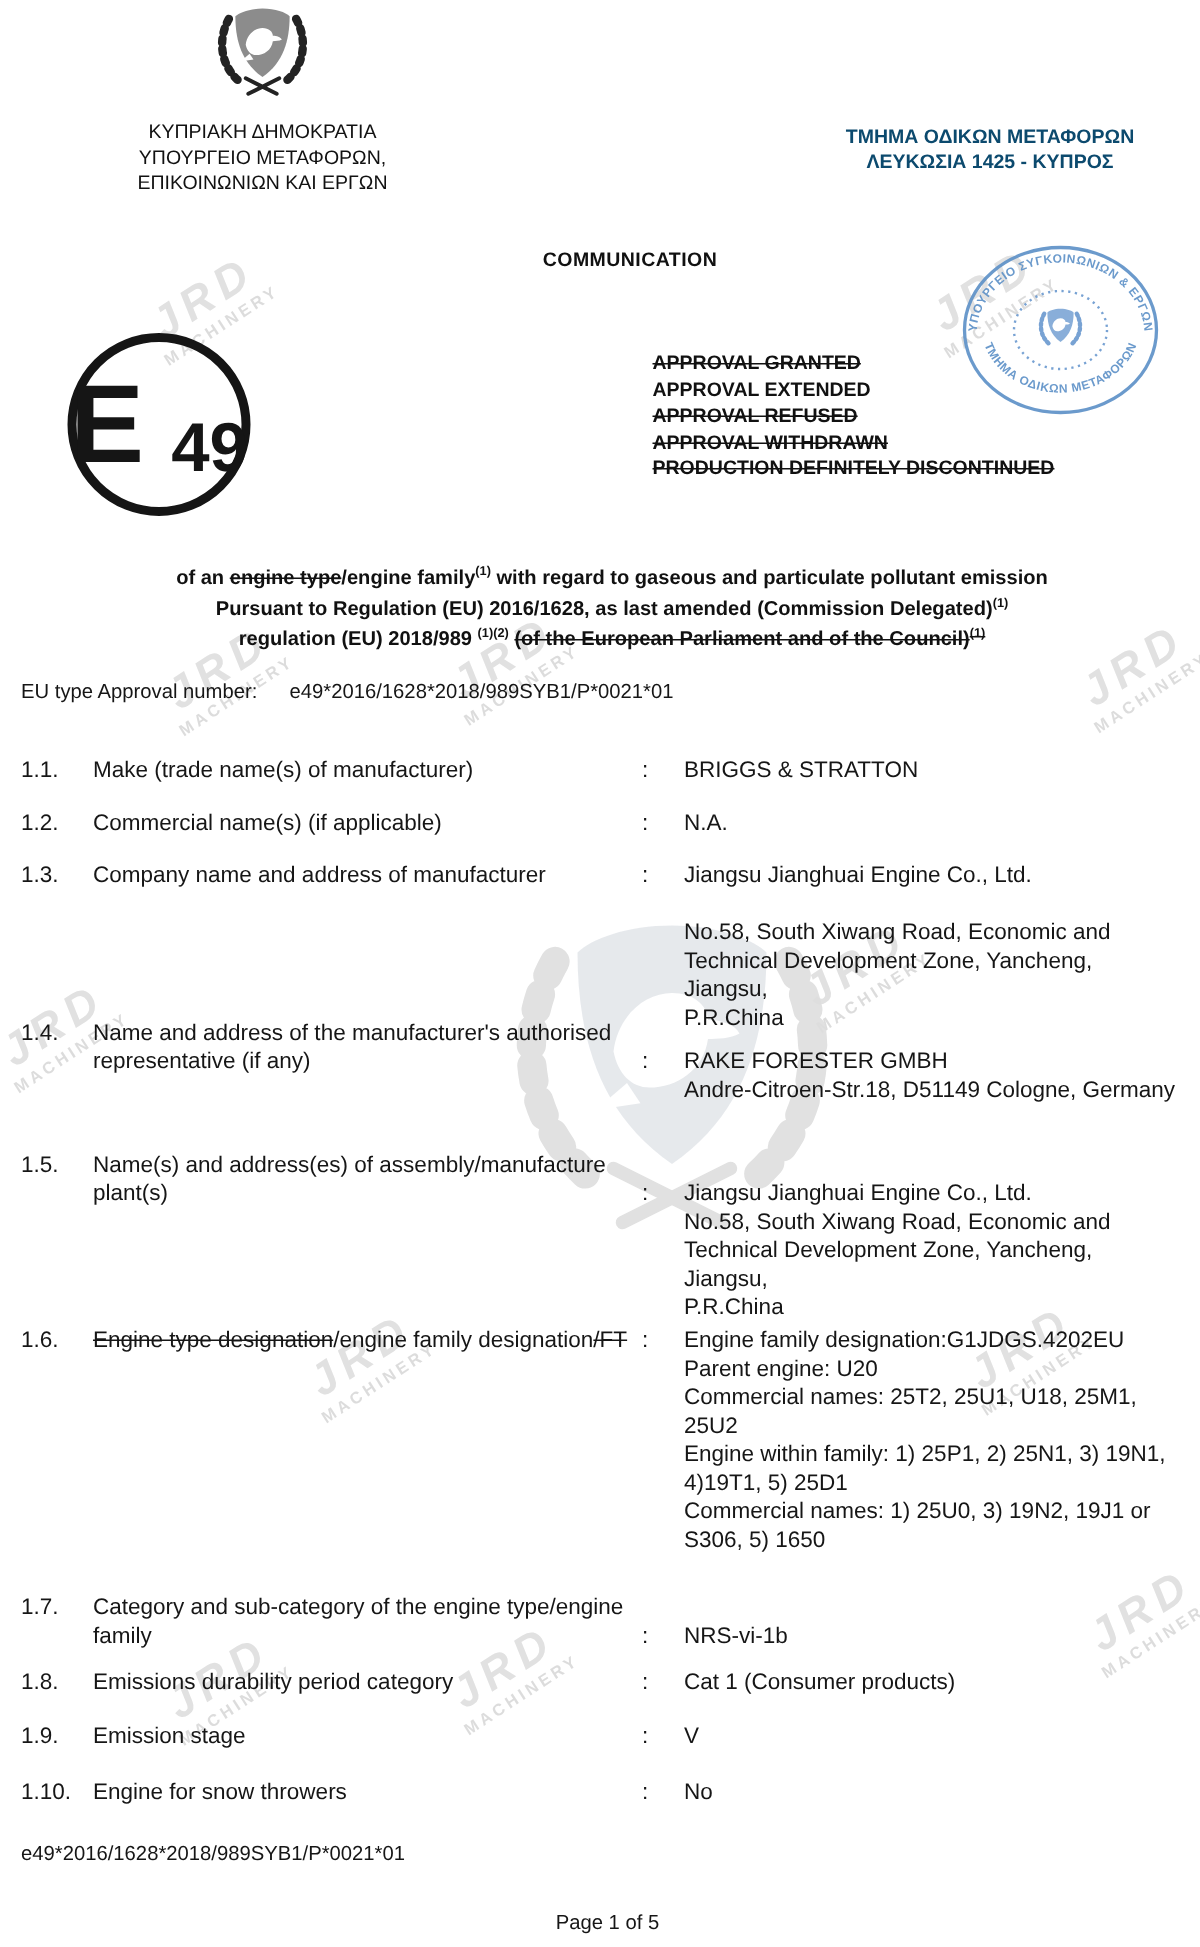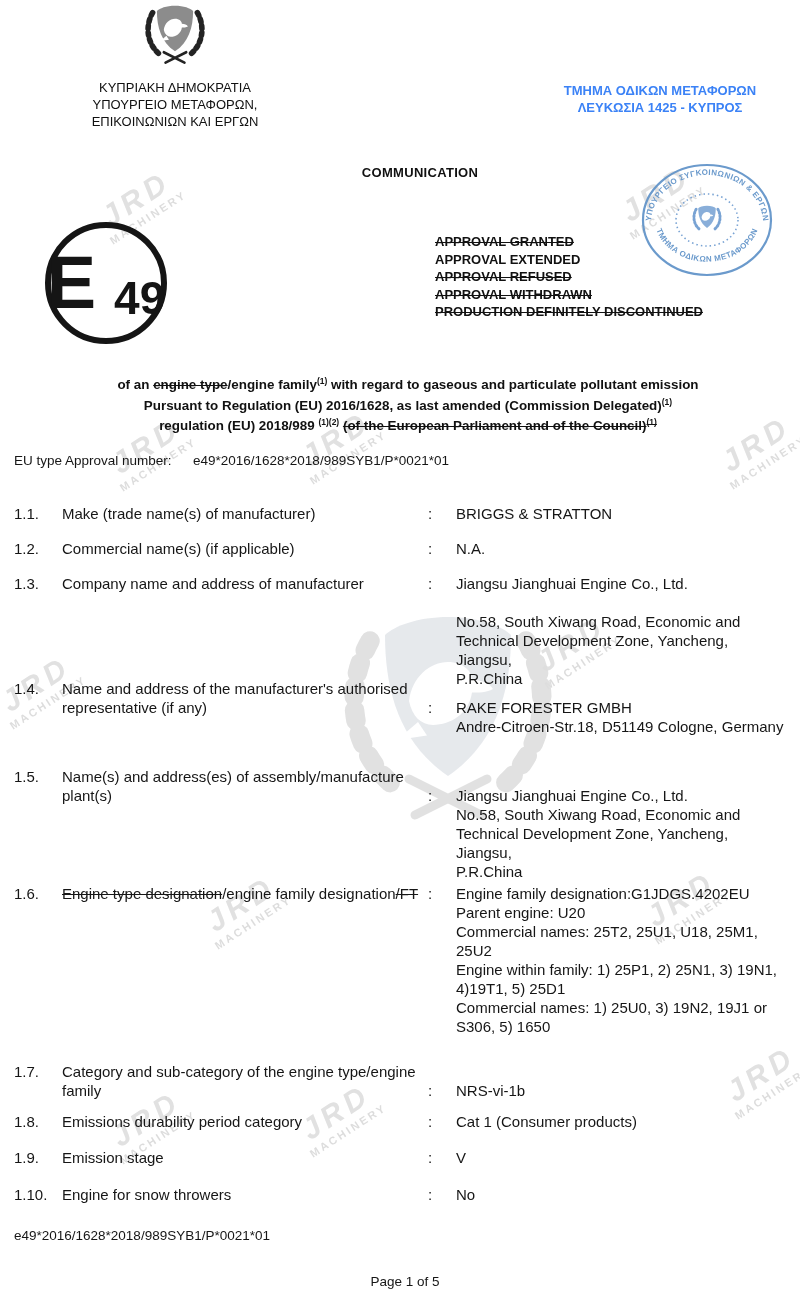--- a/index.html
+++ b/index.html
@@ -5,21 +5,21 @@
 <style>
   html,body{margin:0;padding:0;background:#ffffff;}
   .page{
     position:relative;width:800px;height:1298px;background:#fff;overflow:hidden;
     font-family:"Liberation Sans","DejaVu Sans",sans-serif;color:#161616;
   }
   .abs{position:absolute;}
   .z2{z-index:2;}
   
   .hdr-left{left:45px;top:79px;width:260px;text-align:center;font-weight:normal;font-size:13px;line-height:17px;color:#111;}
-  .hdr-right{left:530px;top:82px;width:260px;text-align:center;font-weight:bold;font-size:13px;line-height:17px;color:#3b82f6;}
+  .hdr-right{left:530px;top:82px;width:260px;text-align:center;font-weight:bold;font-size:13px;line-height:17px;color:#0c4a6e;}
   .comm{left:0;top:165px;width:840px;text-align:center;font-weight:bold;font-size:13px;letter-spacing:.3px;color:#111;}
   
   .emark{left:45px;top:222px;width:110px;height:110px;border:6px solid #151515;border-radius:50%;
          display:flex;align-items:center;justify-content:center;background:transparent;}
   .emark .E{font-size:74px;font-weight:700;line-height:1;color:#151515;}
   .emark .num{font-size:46px;font-weight:700;line-height:1;margin-top:30px;margin-left:18px;color:#151515;}
   
   .status{left:435px;top:233px;font-weight:bold;font-size:13px;line-height:17.5px;color:#111;white-space:nowrap;}
   .strike{text-decoration:line-through;text-decoration-thickness:1.2px;}
   

